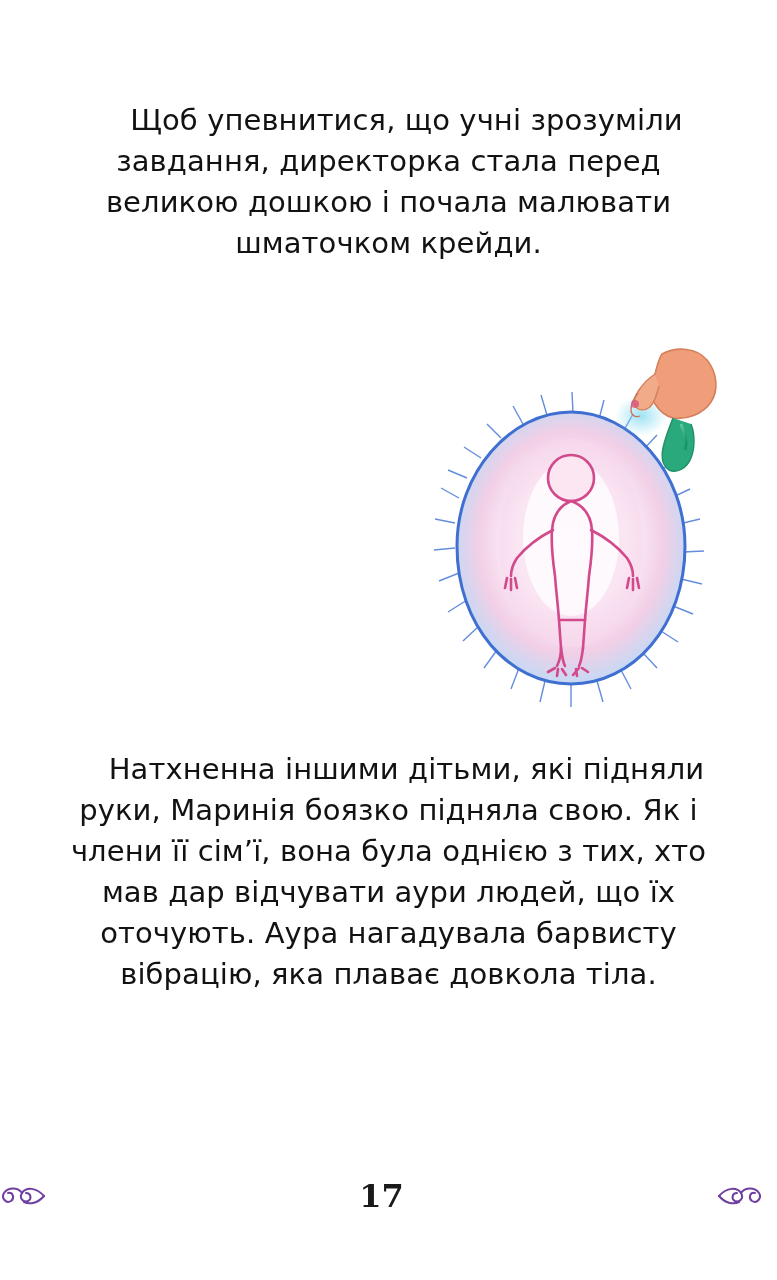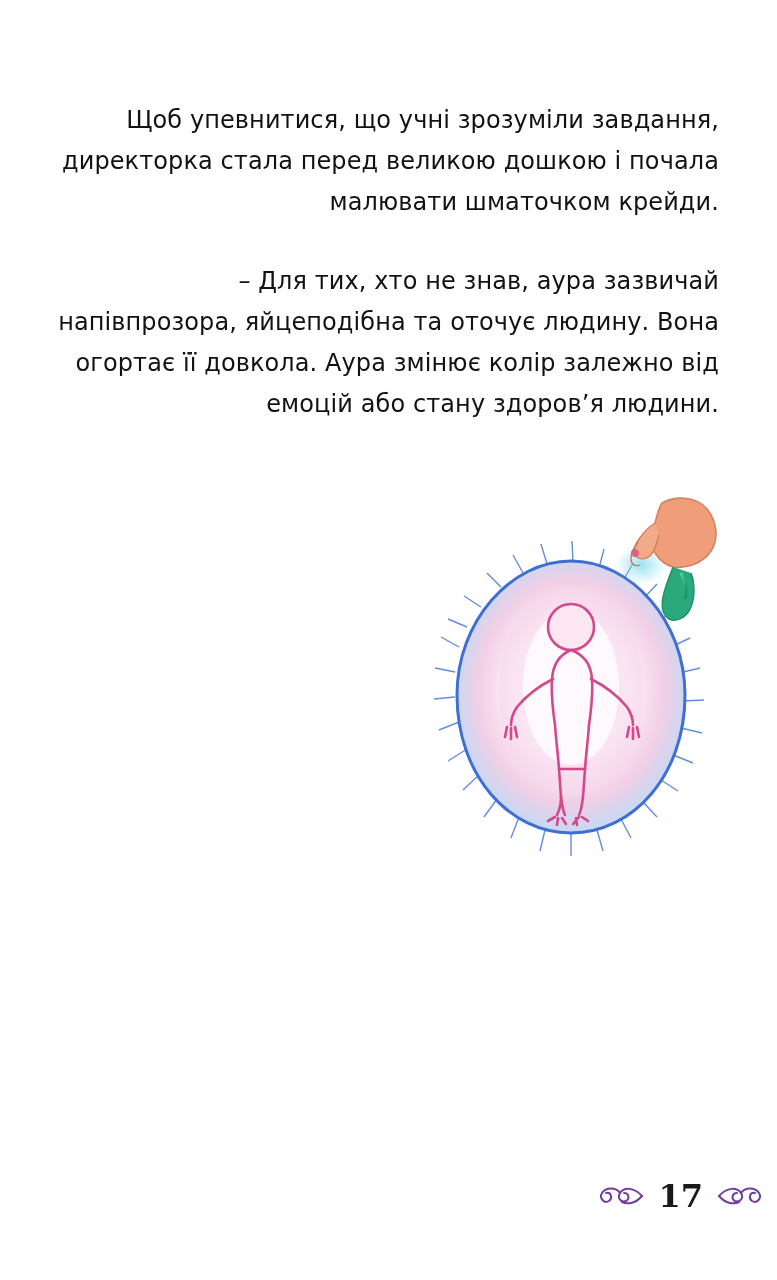--- a/index.html
+++ b/index.html
@@ -18,25 +18,25 @@
 
   .page {
     position: relative;
     width: 777px;
     height: 1280px;
     box-sizing: border-box;
     padding: 100px 58px 0 58px;
   }
 
   .body-text {
-    font-size: 24px;
+    font-size: 29px;
     line-height: 41px;
     letter-spacing: 0.1px;
     color: #121212;
-    text-align: right;
+    text-align: center;
   }
 
   p.para {
     margin: 0 0 26px 0;
     text-indent: 36px;
   }
 
   
   .wrap-block {
     position: relative;
@@ -62,22 +62,22 @@
   }
 
   
   .page-footer {
     position: absolute;
     left: 0;
     right: 14px;
     bottom: 68px;
     display: flex;
     align-items: center;
-    justify-content: flex-end;
-    gap: 14px;
+    justify-content: space-between;
+    gap: 30px;
   }
   .page-number {
     font-family: "DejaVu Serif", serif;
     font-weight: bold;
     font-size: 32px;
     color: #1a1a1a;
     line-height: 1;
   }
   .ornament {
     color: #6f3fa0;
@@ -92,21 +92,20 @@
 <body>
 
 <div class="page">
 
   <div class="body-text">
 
     <p class="para">Щоб упевнитися, що учні зрозуміли завдання, директорка стала перед великою дошкою і почала малювати шматочком крейди.</p>
 
     <div class="gap-sm"></div>
 
-    <p class="para">– Для тих, хто не знав, аура зазвичай напівпрозора, яйцеподібна та оточує людину. Вона огортає її довкола. Аура змінює колір залежно від емоцій або стану здоров’я людини.</p>
 
     <div class="gap-sm"></div>
 
     <div class="wrap-block clearfix">
 
       <div class="illustration">
         <svg viewBox="0 0 300 395" xmlns="http://www.w3.org/2000/svg" aria-hidden="true">
           <defs>
             <radialGradient id="auraGrad" cx="50%" cy="48%" r="58%">
               <stop offset="0%" stop-color="#ffffff"></stop>
@@ -210,20 +209,21 @@
         </svg>
       </div>
 
 
       <div class="gap-sm"></div>
 
     </div>
 
     <div class="gap-sm"></div>
 
+    <p class="para">Натхненна іншими дітьми, які підняли руки, Маринія боязко підняла свою. Як і члени її сім’ї, вона була однією з тих, хто мав дар відчувати аури людей, що їх оточують. Аура нагадувала барвисту вібрацію, яка плаває довкола тіла.</p>
   </div>
 
   <div class="page-footer">
     <span class="ornament">
       <svg width="46" height="26" viewBox="0 0 46 26" xmlns="http://www.w3.org/2000/svg" aria-hidden="true">
         <g fill="none" stroke="#6f3fa0" stroke-width="2" stroke-linecap="round">
           <path d="M44 13 C36 4 26 4 22 10 C19 15 23 20 28 18 C32 16 31 10 26 10"></path>
           <path d="M22 10 C18 4 8 4 4 10 C1 15 6 21 11 18 C15 15 13 9 8 10"></path>
           <path d="M44 13 C38 20 30 22 24 19"></path>
         </g>

